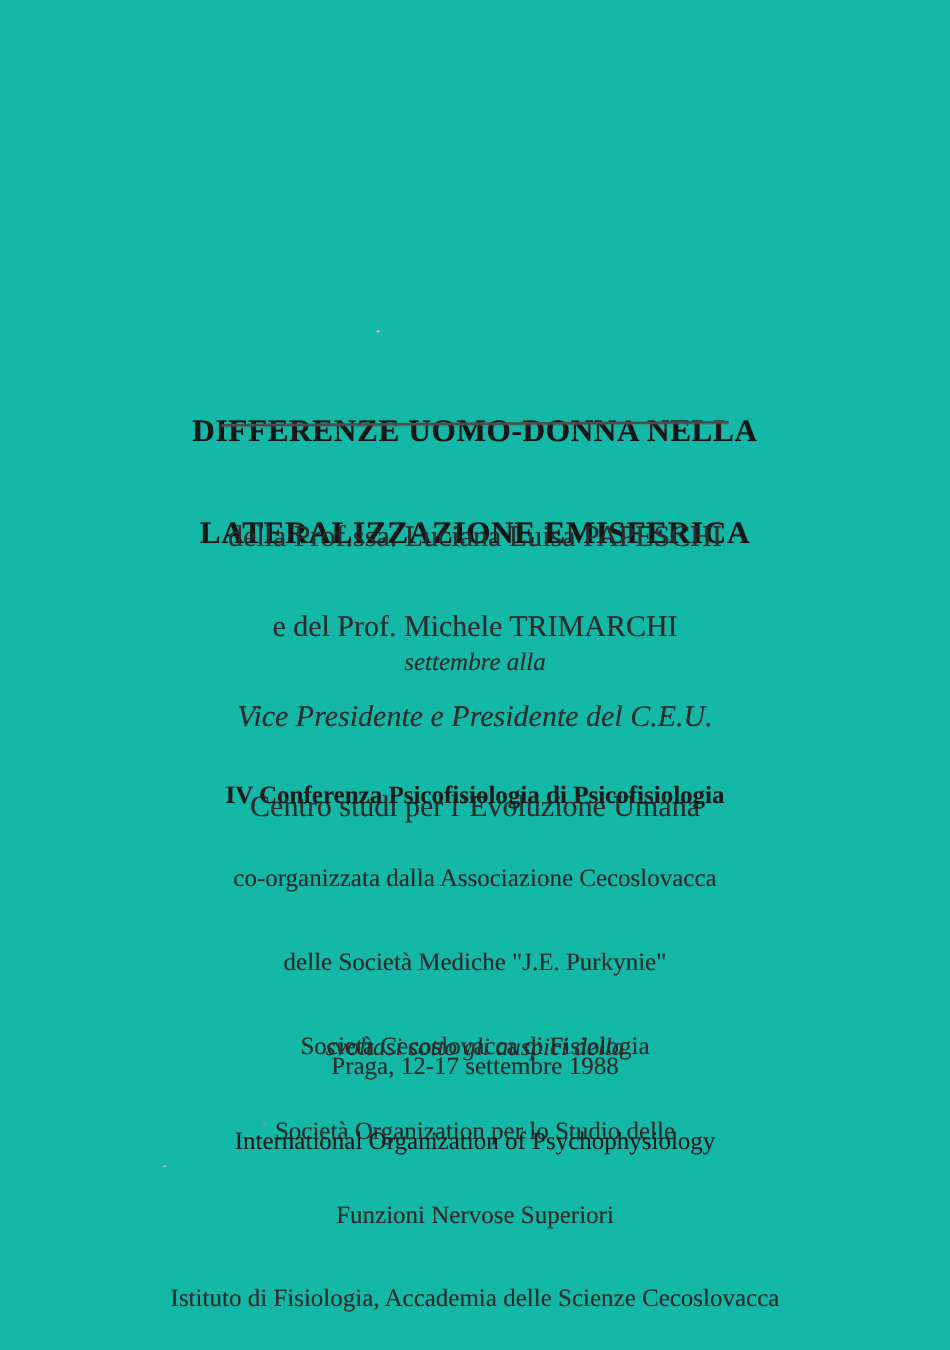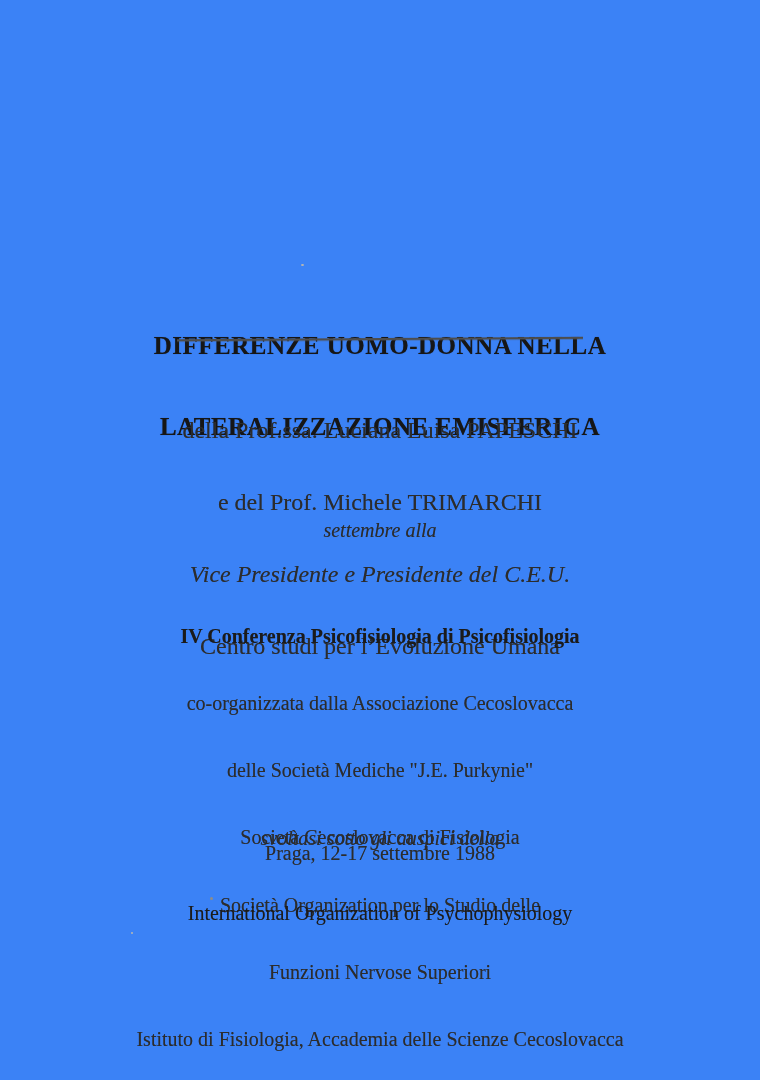--- a/index.html
+++ b/index.html
@@ -4,21 +4,21 @@
 <style>
   html, body {
     margin: 0;
     padding: 0;
     background: #ffffff;
   }
   .page {
     position: relative;
     width: 760px;
     height: 1080px;
-    background: #3b82f6;
+    background: #14b8a6;
     overflow: hidden;
     font-family: "Liberation Serif", "DejaVu Serif", serif;
     color: #262626;
   }
   .line {
     position: absolute;
     left: 0;
     width: 100%;
     text-align: center;
     white-space: pre;

